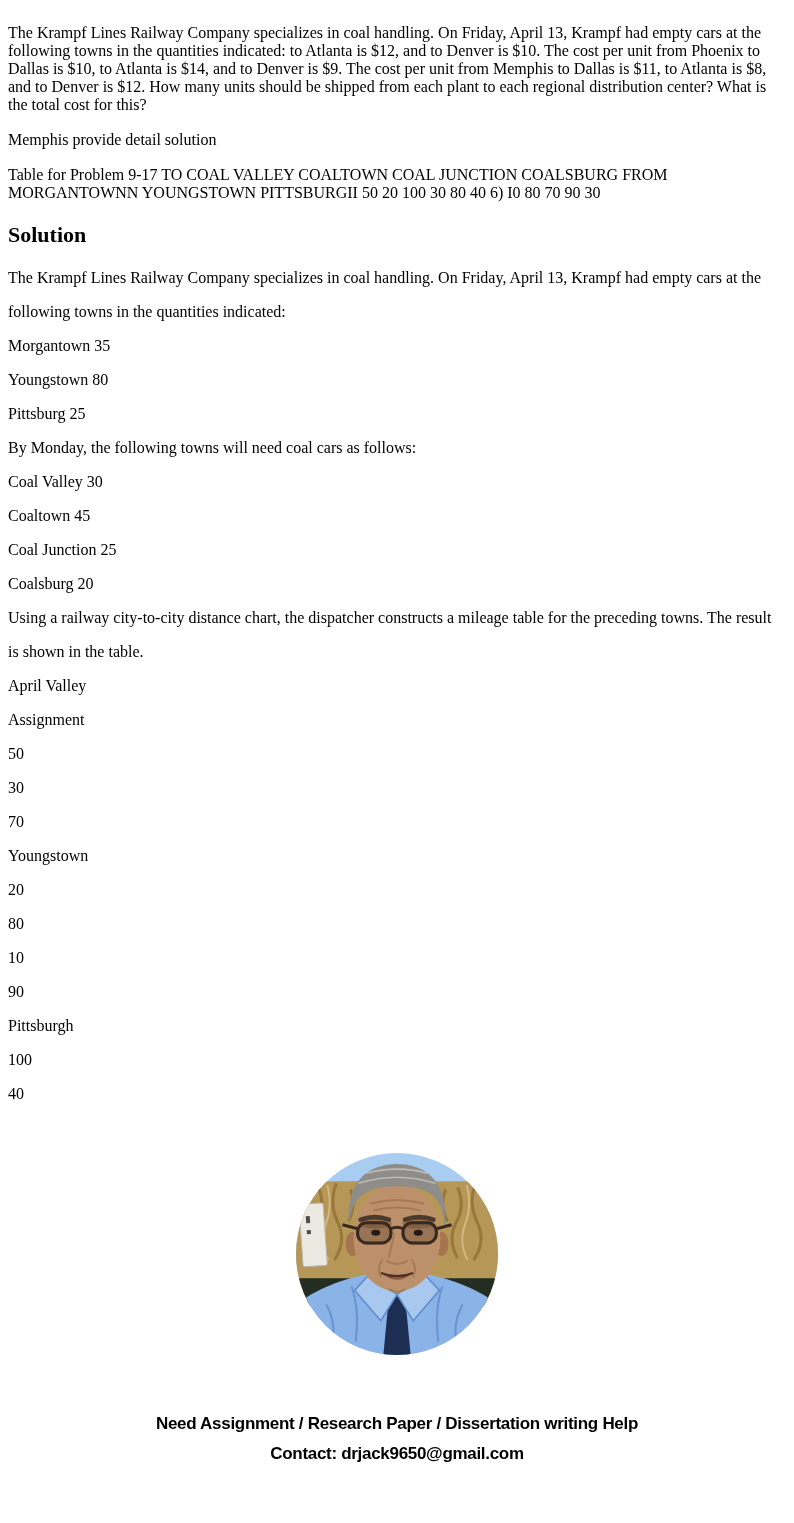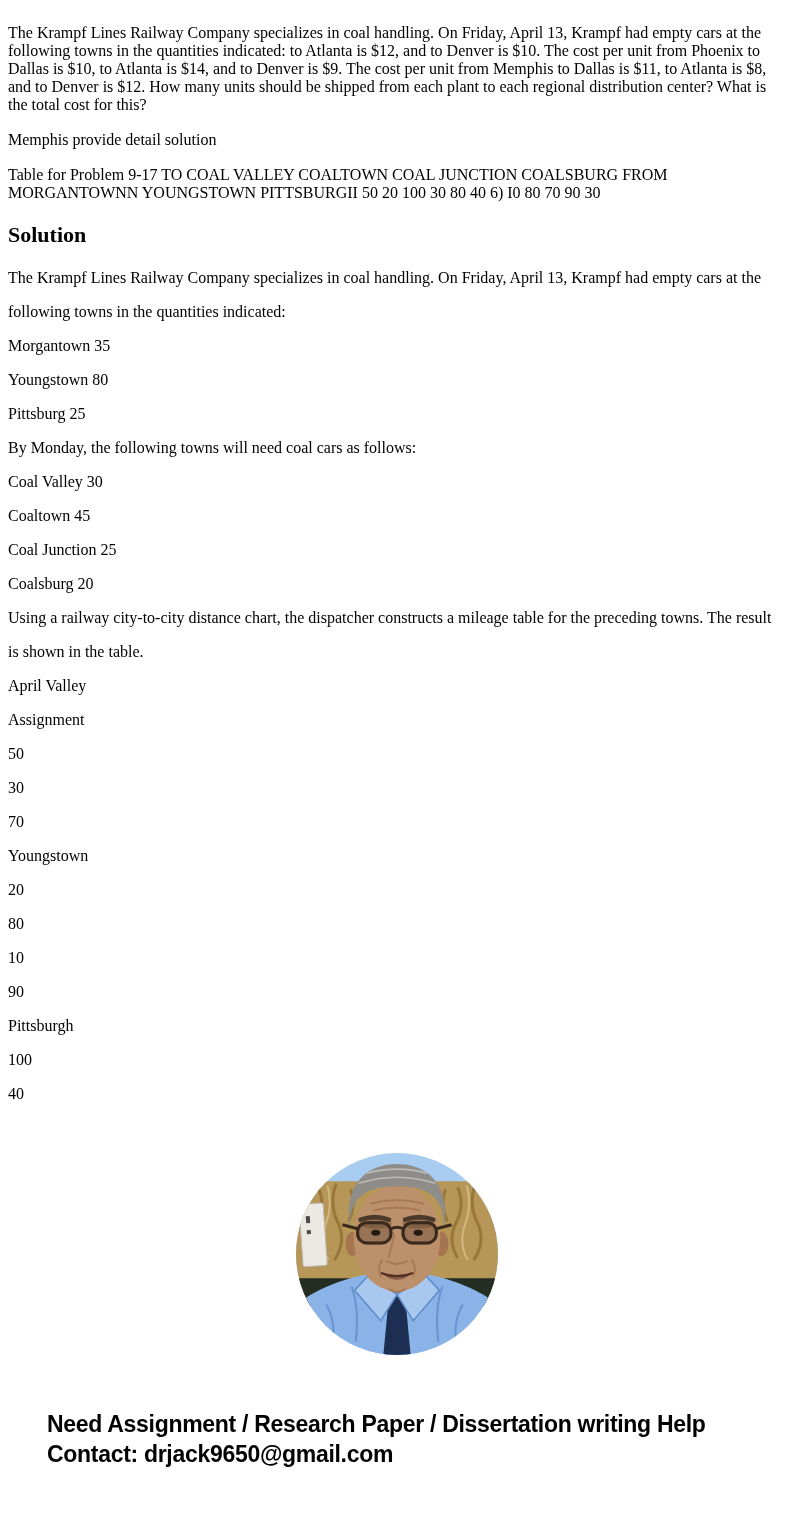--- a/index.html
+++ b/index.html
@@ -66,24 +66,24 @@
   .browshadow   { fill: #7d5a3c; opacity: .55; }
   .glasses      { stroke: var(--av-glasses, #38291c); fill: none; stroke-width: 3; }
   .lens         { fill: #5c4430; opacity: .38; }
   .eye          { fill: #241a12; }
   .lip          { fill: var(--av-lip, #8e5a48); }
   .mouth-line   { stroke: #4e2f24; fill: none; stroke-width: 2.2; stroke-linecap: round; }
   
   .footer {
     margin: 50px auto 0 auto;
     max-width: 700px;
-    text-align: left;
+    text-align: center;
     font-family: "Liberation Sans", sans-serif;
     font-weight: 700;
-    font-size: 23px;
+    font-size: 17px;
     line-height: 30px;
     letter-spacing: -0.3px;
     padding-bottom: 30px;
   }
 </style>
 </head>
 <body>
 
 <main class="doc">
 

